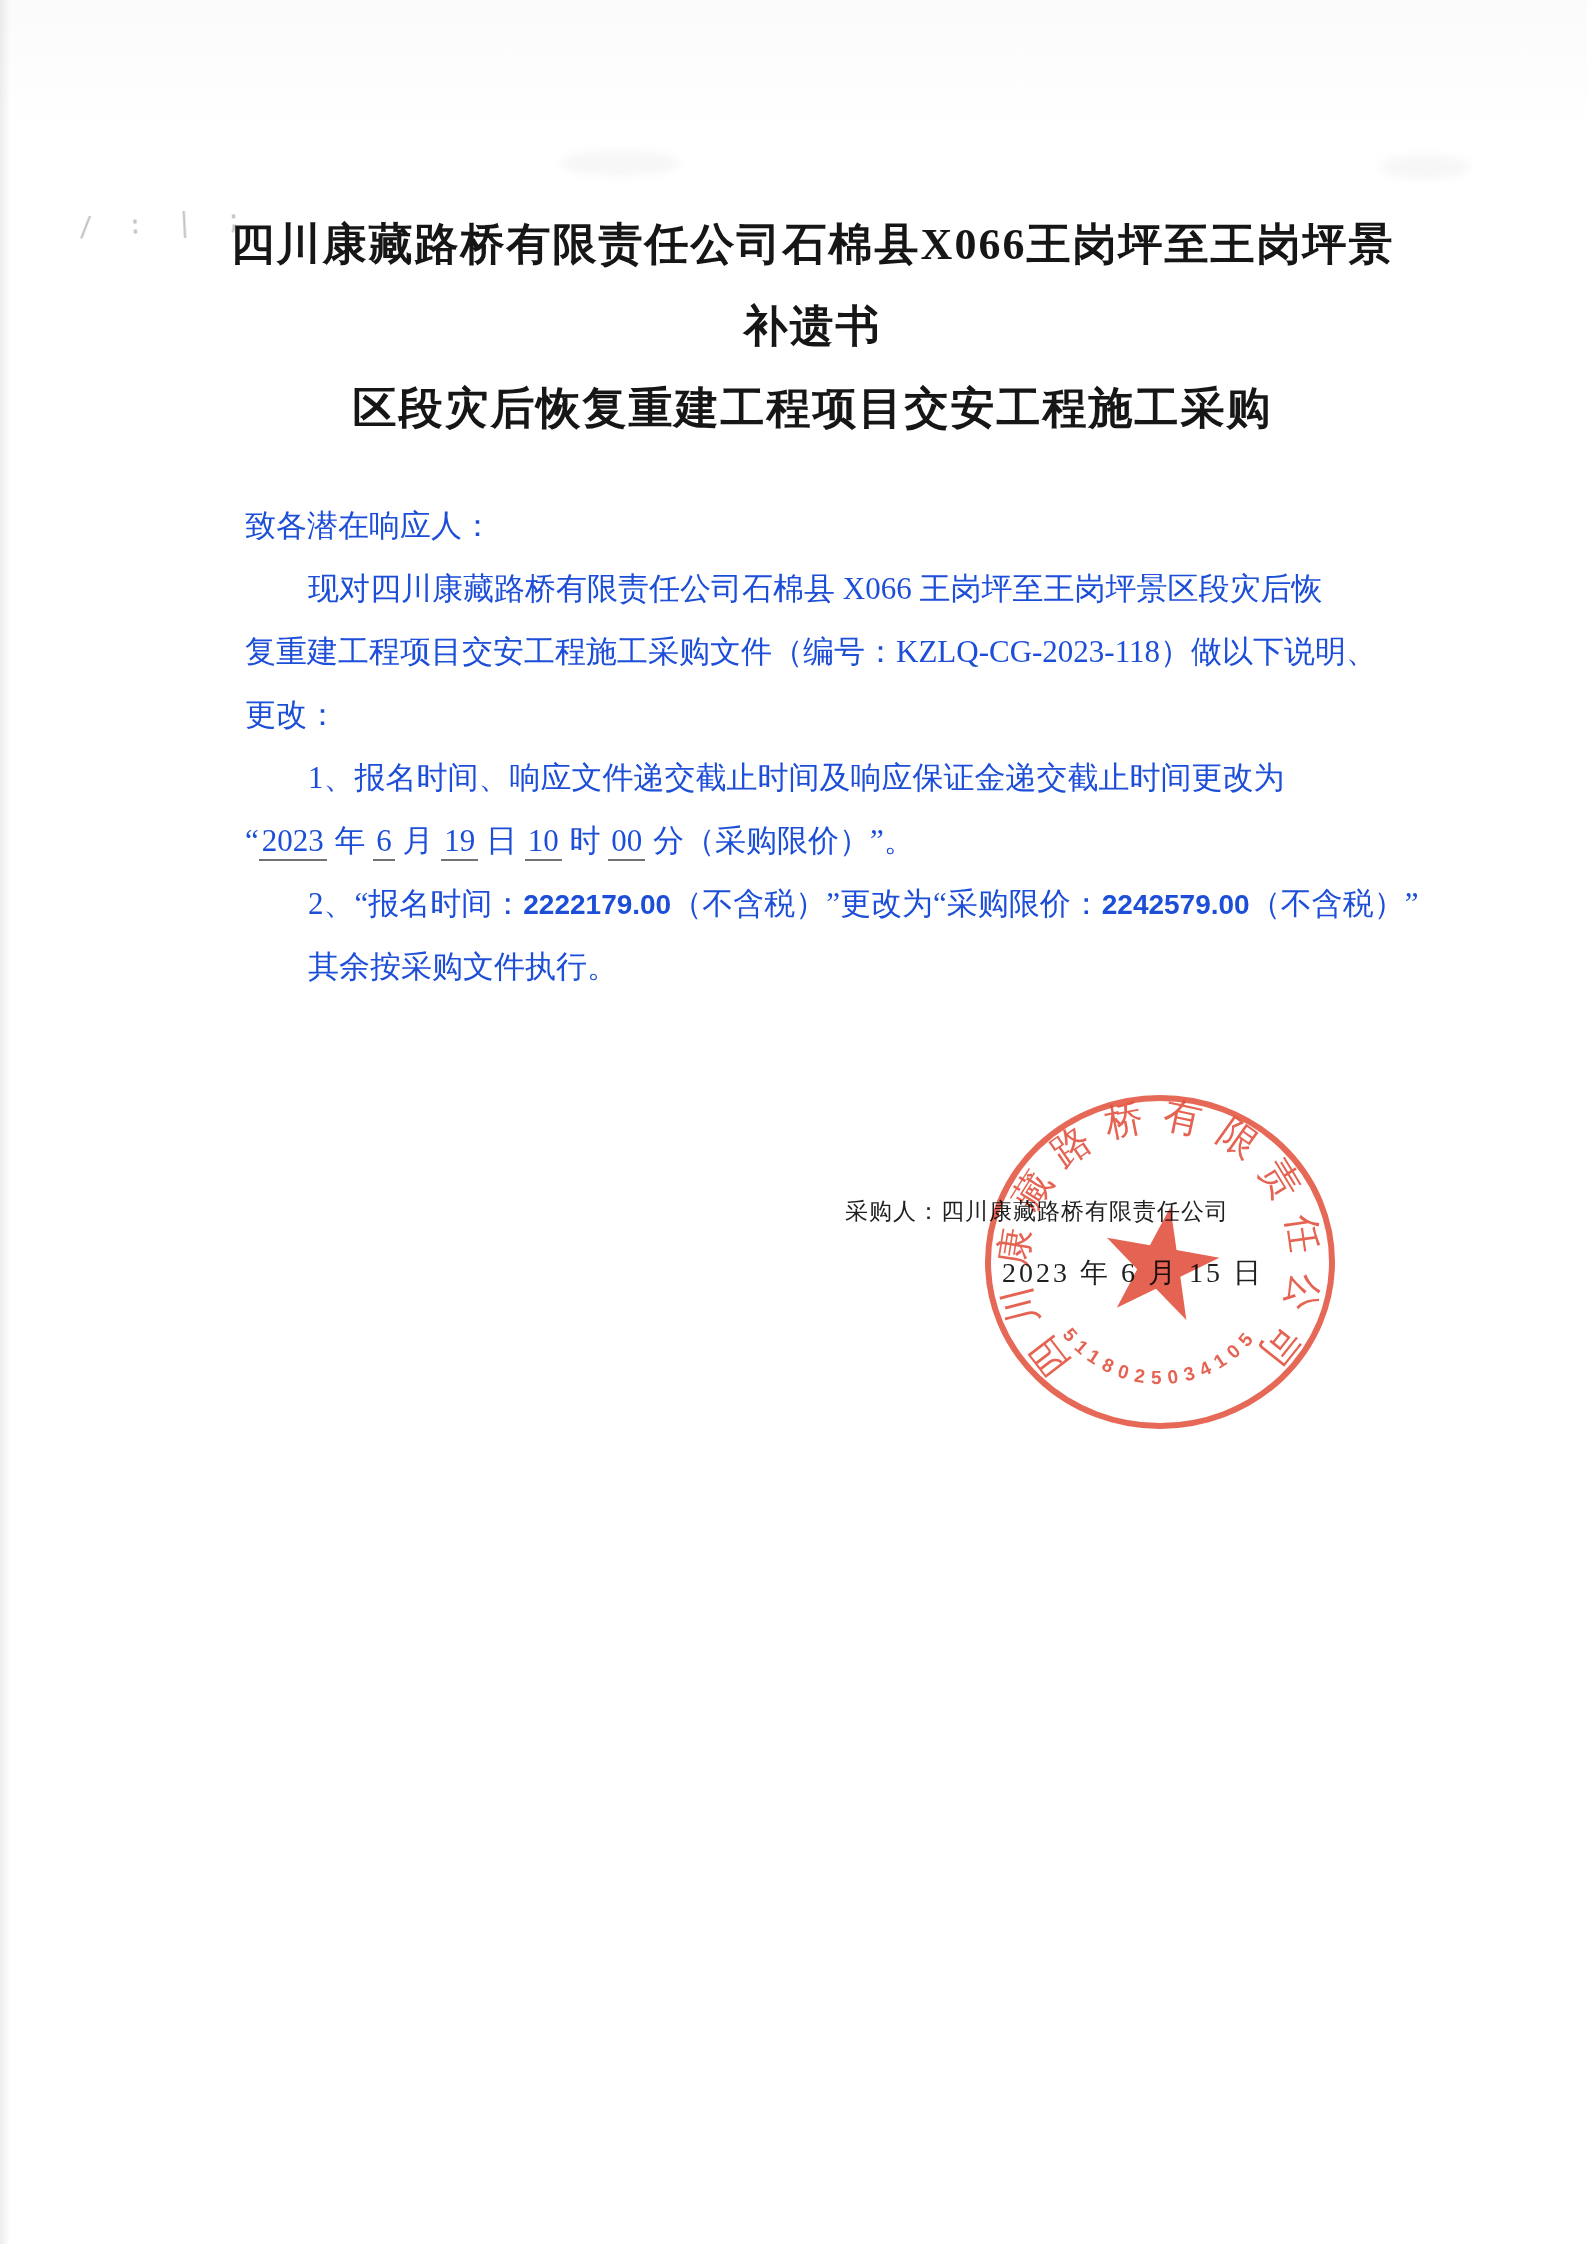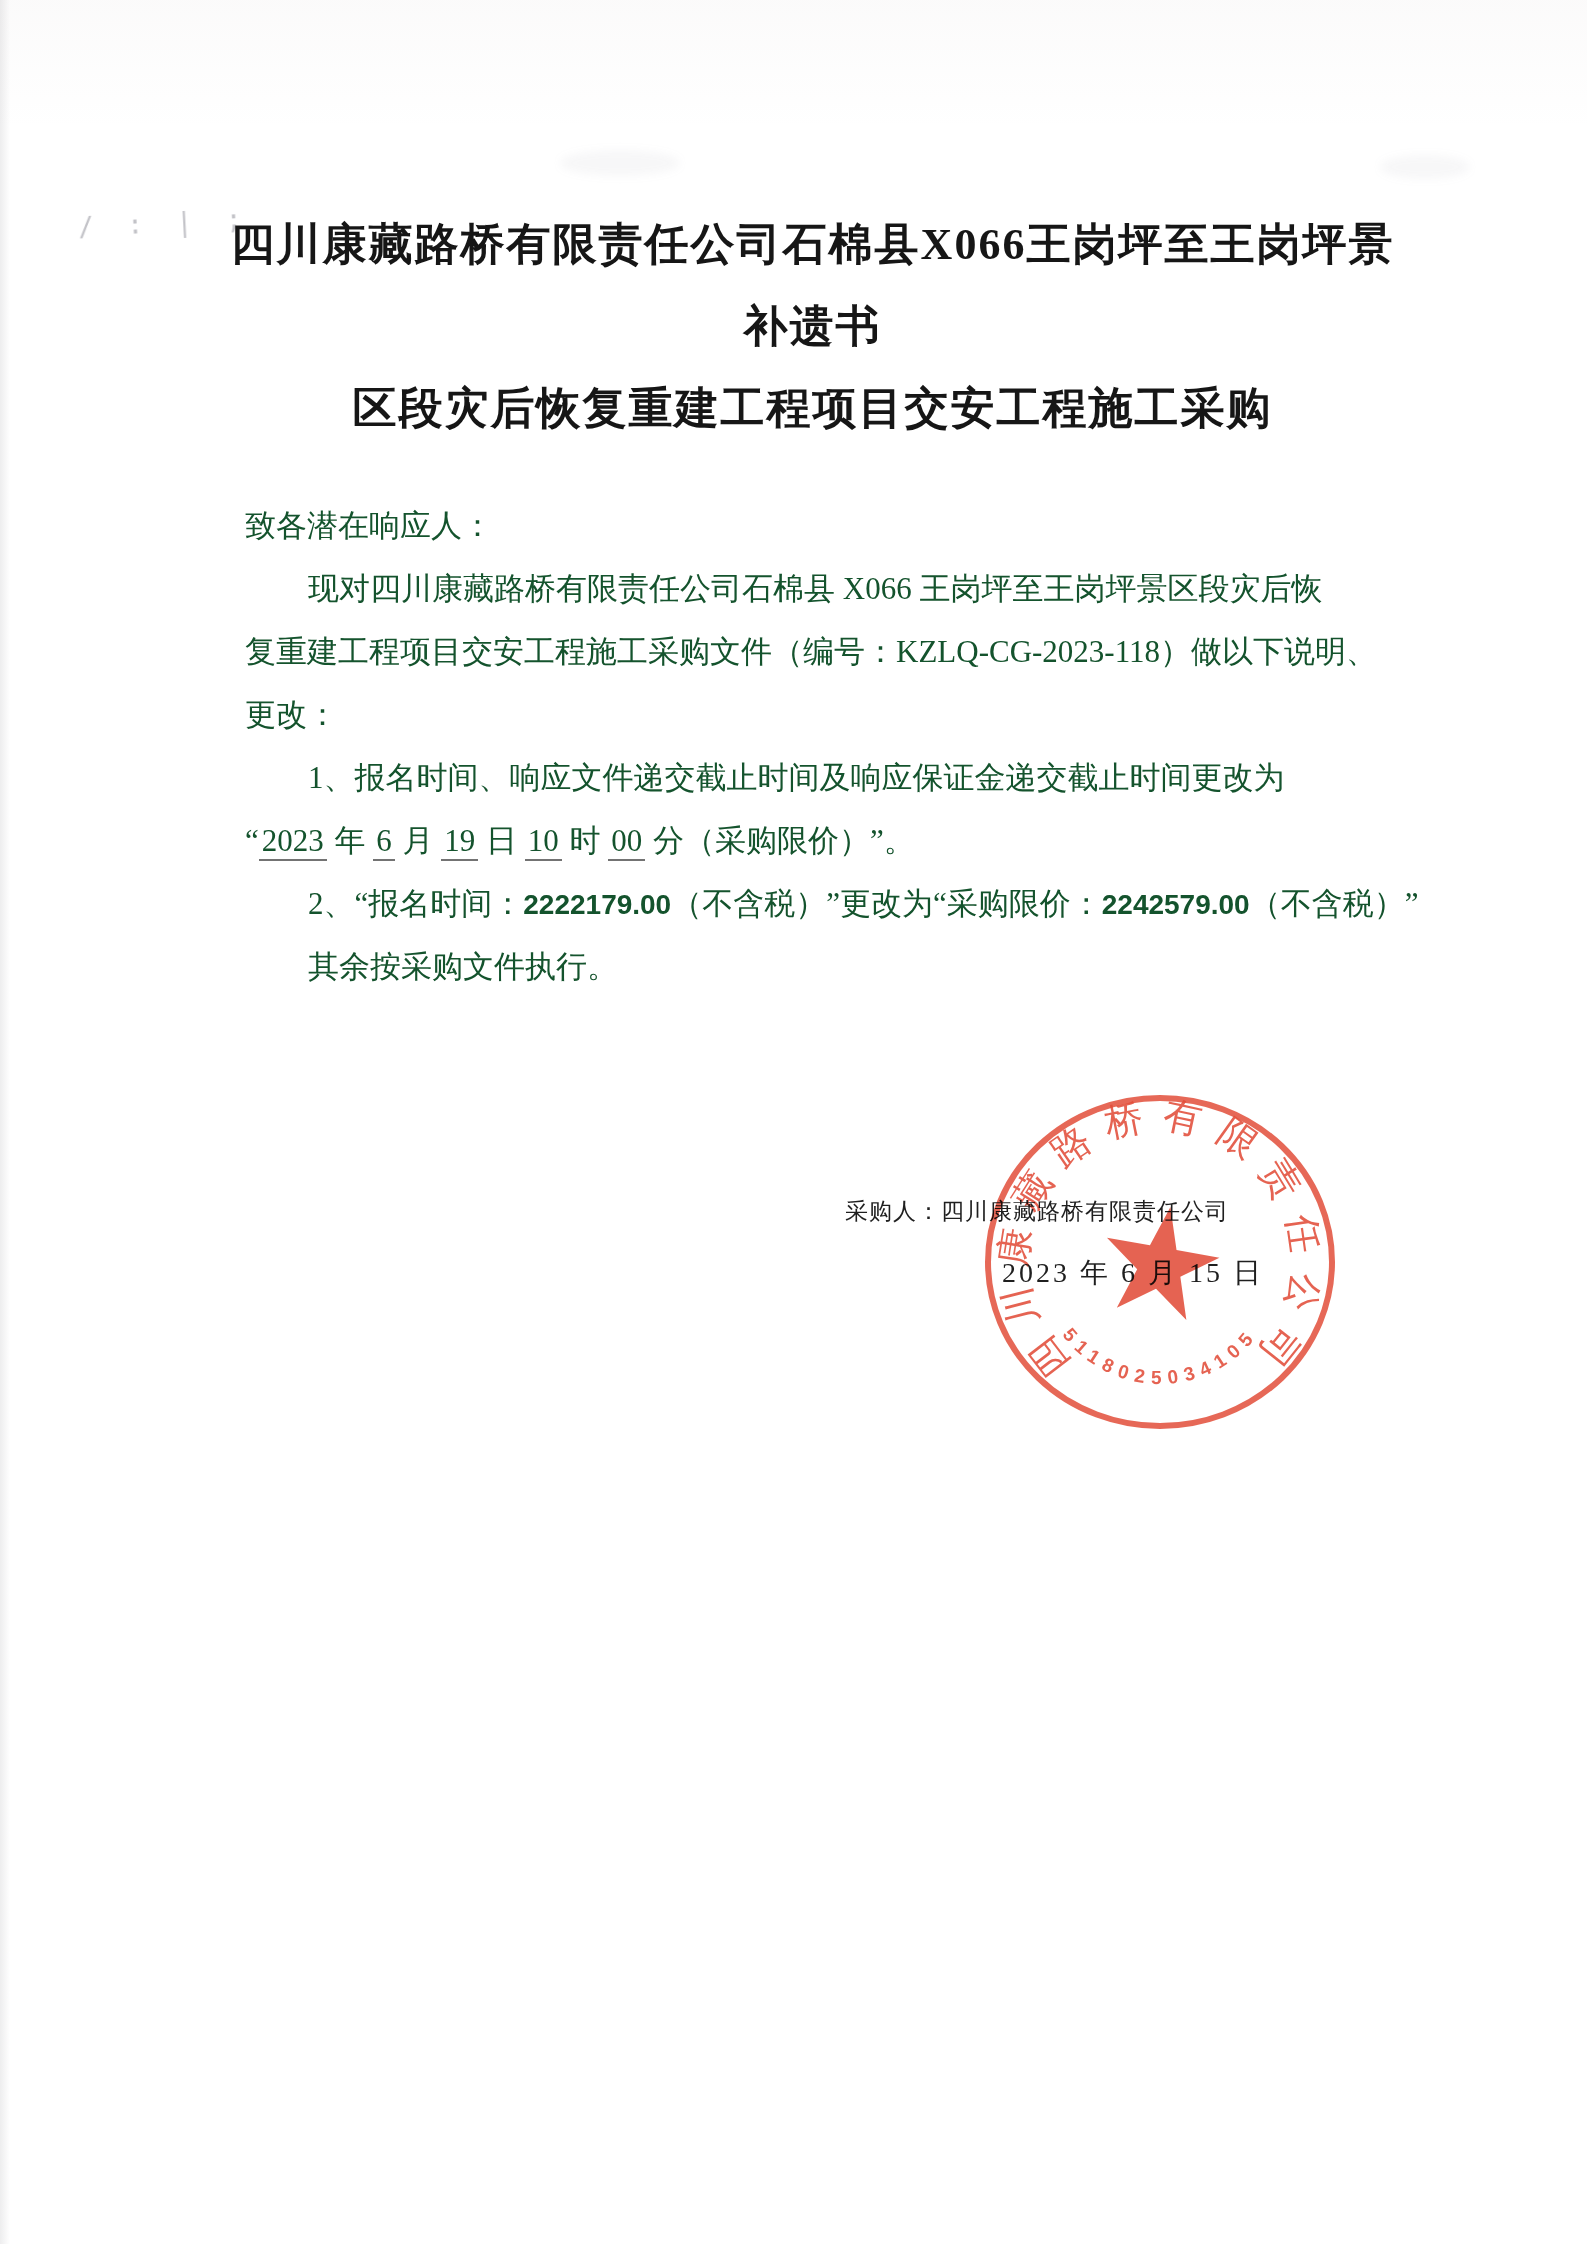--- a/index.html
+++ b/index.html
@@ -44,21 +44,21 @@
     font-size:44px;
     letter-spacing:2px;
     color:#161616;
     padding-left:19px;
   }
   .title-block .tline{height:82px;line-height:82px;white-space:nowrap;}
 
   
   .body-block{
     position:absolute;left:245px;top:494px;width:1125px;
-    font-size:31px;color:#14532d;
+    font-size:31px;color:#1d4ed8;
   }
   .body-block .bline{height:63px;line-height:63px;white-space:nowrap;}
   .indent{padding-left:63px;}
   .u{border-bottom:2px solid #737373;padding:0 3px 1px 3px;}
   .num-bold{
     font-family:"Liberation Sans","DejaVu Sans",sans-serif;
     font-weight:700;font-size:28px;margin-top:19px;
   }
 
   

